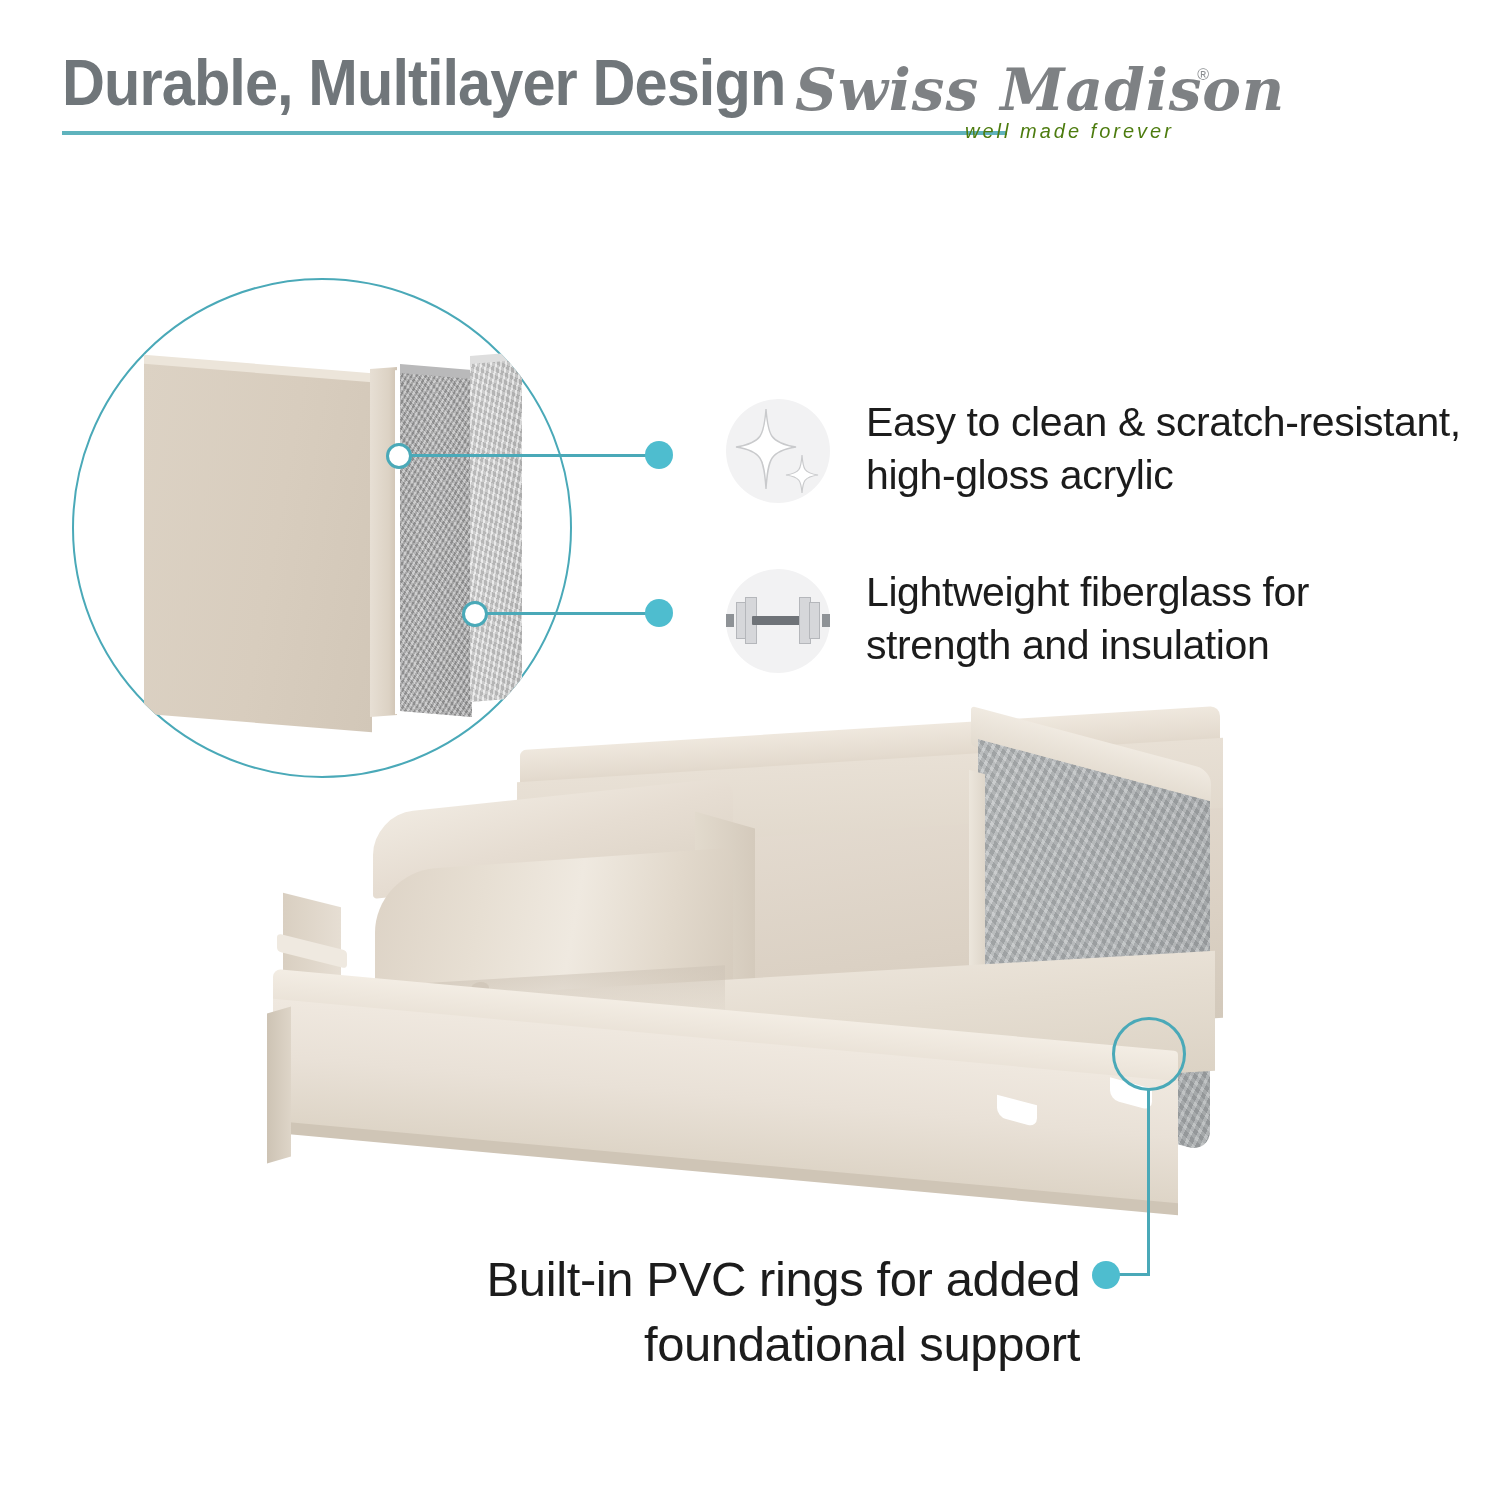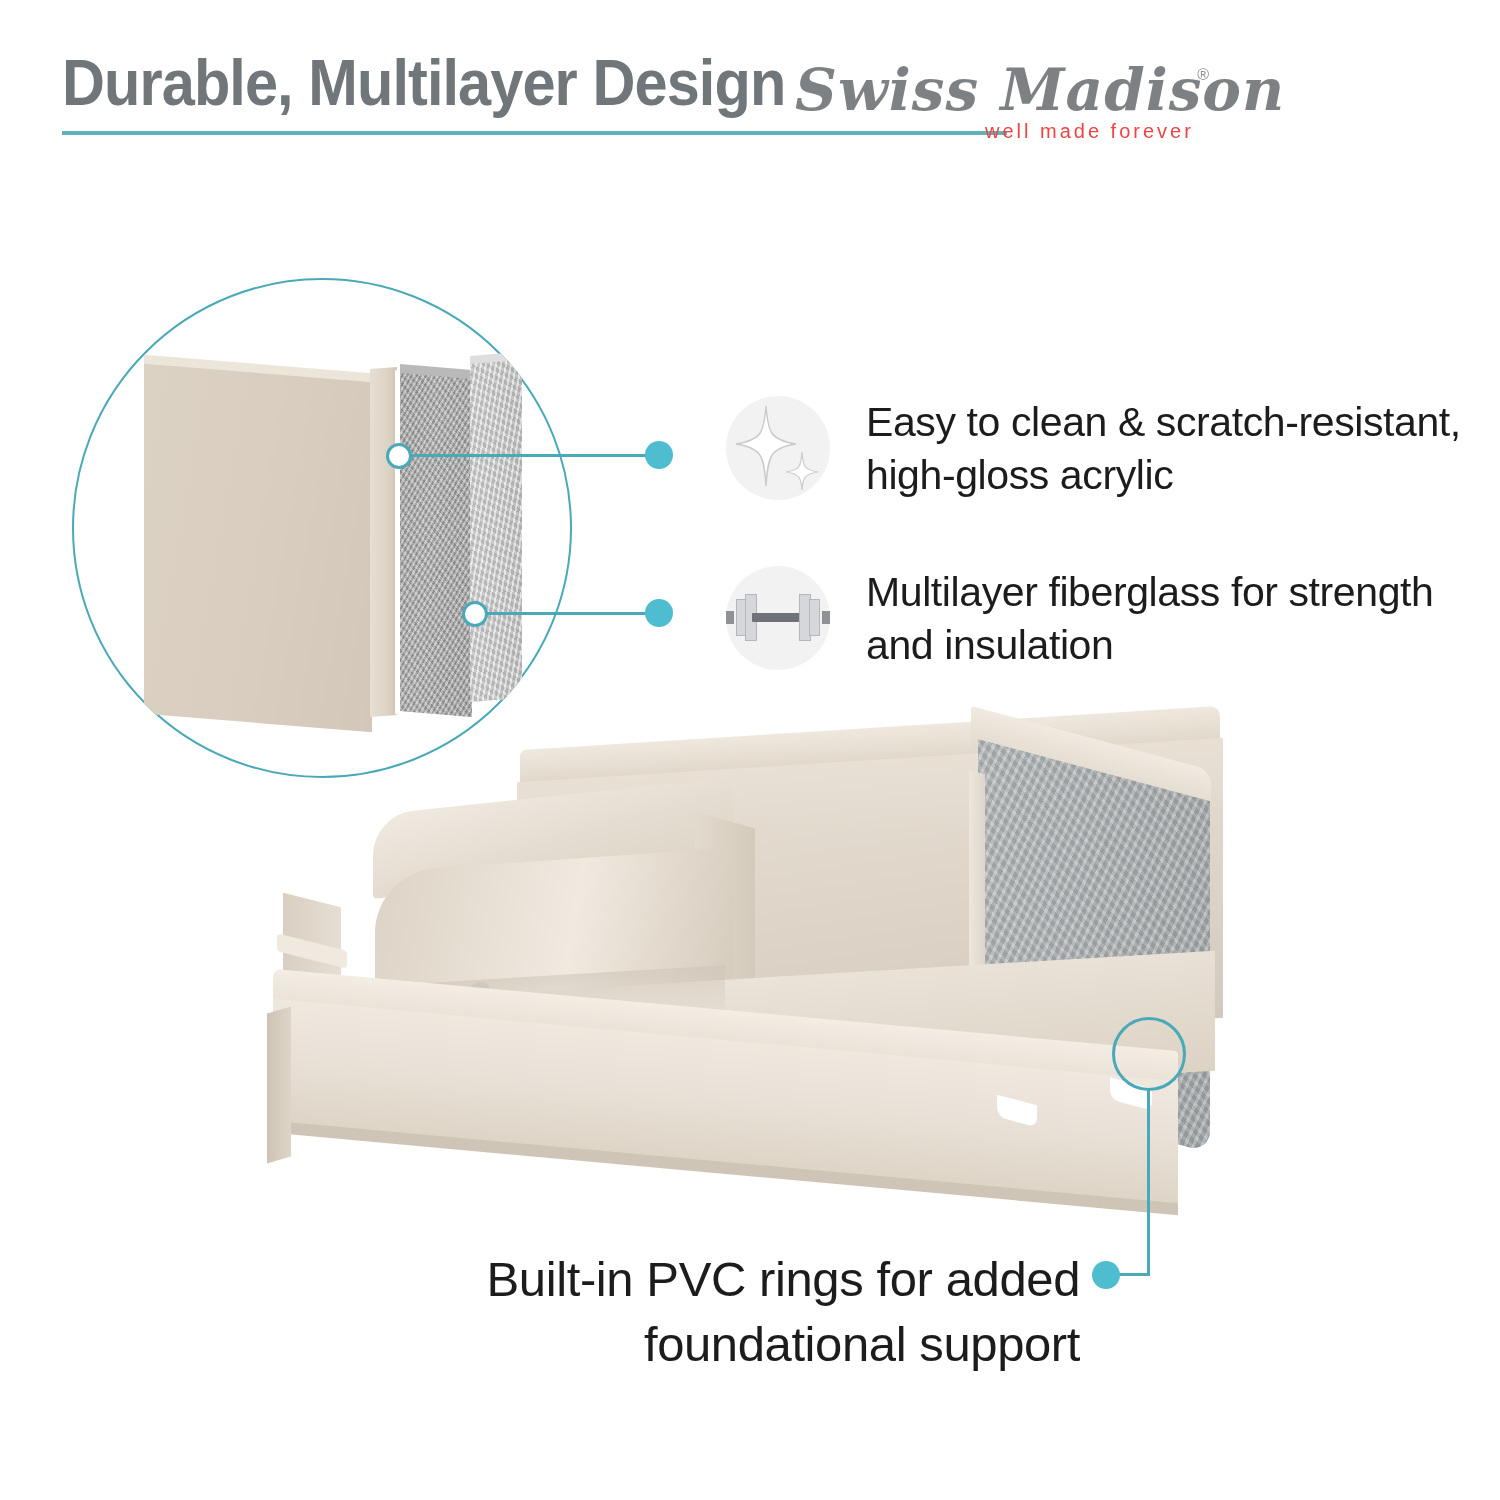--- a/index.html
+++ b/index.html
@@ -31,22 +31,22 @@
     font-size:58px; color:#7e8184; letter-spacing:1px;
     text-align:center; white-space:nowrap;
   }
   .logo-reg{
     position:absolute; right:6px; top:18px;
     font-size:16px; color:#8b8e91; font-family:"Liberation Sans", sans-serif;
   }
   .logo-tag{
     position:absolute; left:170px; top:72px; width:250px;
     font-family:"Liberation Sans", sans-serif;
-    font-size:20px; color:#ef4444;
-    letter-spacing:3px; white-space:nowrap;margin-left:20px;
+    font-size:20px; font-style:italic; color:#4d7c0f;
+    letter-spacing:3px; white-space:nowrap;
   }
 
   
   .magnifier{
     position:absolute; left:72px; top:278px;
     width:500px; height:500px; border-radius:50%;
     border:2.5px solid #4aa9b8; background:#ffffff;
     z-index:6;
   }
   .mag-clip{
@@ -109,21 +109,21 @@
   .lead-dot{
     position:absolute; width:28px; height:28px; border-radius:50%;
     background:#4ebdcf; z-index:10;
   }
   .pvc-ring{
     position:absolute; width:74px; height:74px; border-radius:50%;
     border:3px solid #4aa9b8; z-index:9;
   }
 
   
-  .callout{ position:absolute; display:flex; align-items:flex-start; }
+  .callout{ position:absolute; display:flex; align-items:flex-end; }
   .callout-icon{
     width:104px; height:104px; border-radius:50%;
     background:#f2f2f3; flex:0 0 auto; position:relative;
   }
   .callout-text{
     margin-left:36px;
     font-family:"Liberation Sans", sans-serif;
     font-size:41px; line-height:1.30; color:#1c1c1c; font-weight:normal;
     letter-spacing:-0.4px;
   }
@@ -351,16 +351,16 @@
     <div class="dumbbell" style="width:104px; height:56px;">
       <div class="db-cap db-cap-l"></div>
       <div class="db-p db-p1"></div>
       <div class="db-p db-p2"></div>
       <div class="db-bar"></div>
       <div class="db-p db-p3"></div>
       <div class="db-p db-p4"></div>
       <div class="db-cap db-cap-r"></div>
     </div>
   </div>
-  <div class="callout-text">Multilayer fiberglass for strength and insulation</div>
+  <div class="callout-text">Lightweight fiberglass for strength and insulation</div>
 </div>
 
 <div class="bottom-caption">Built-in PVC rings for added foundational support</div>
 
 </body></html>

